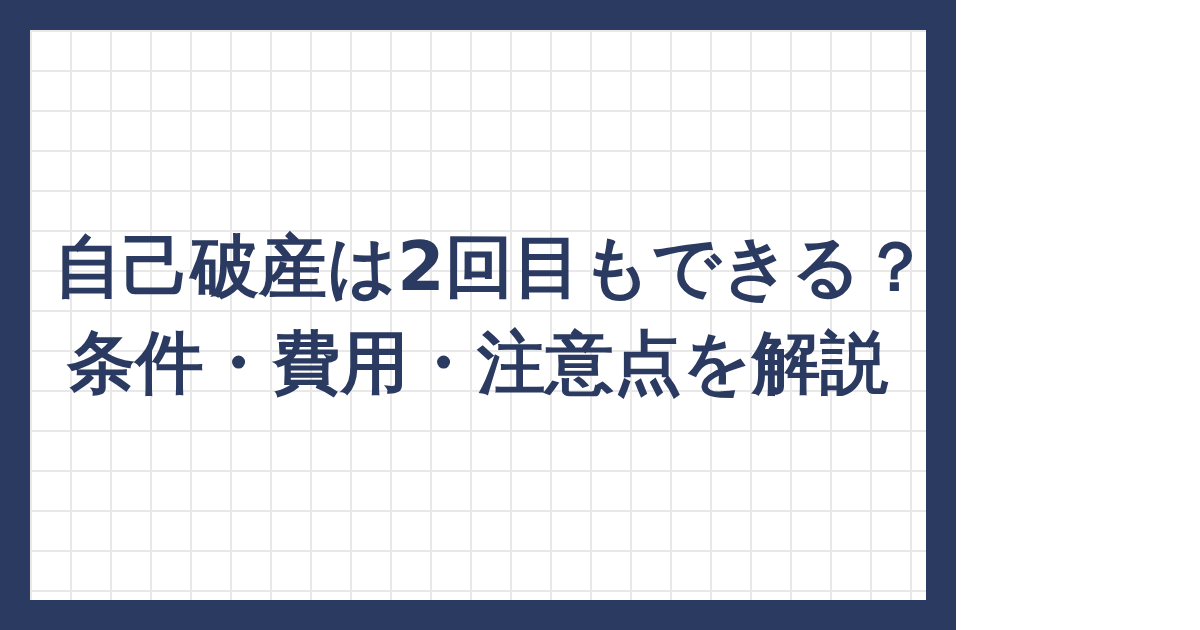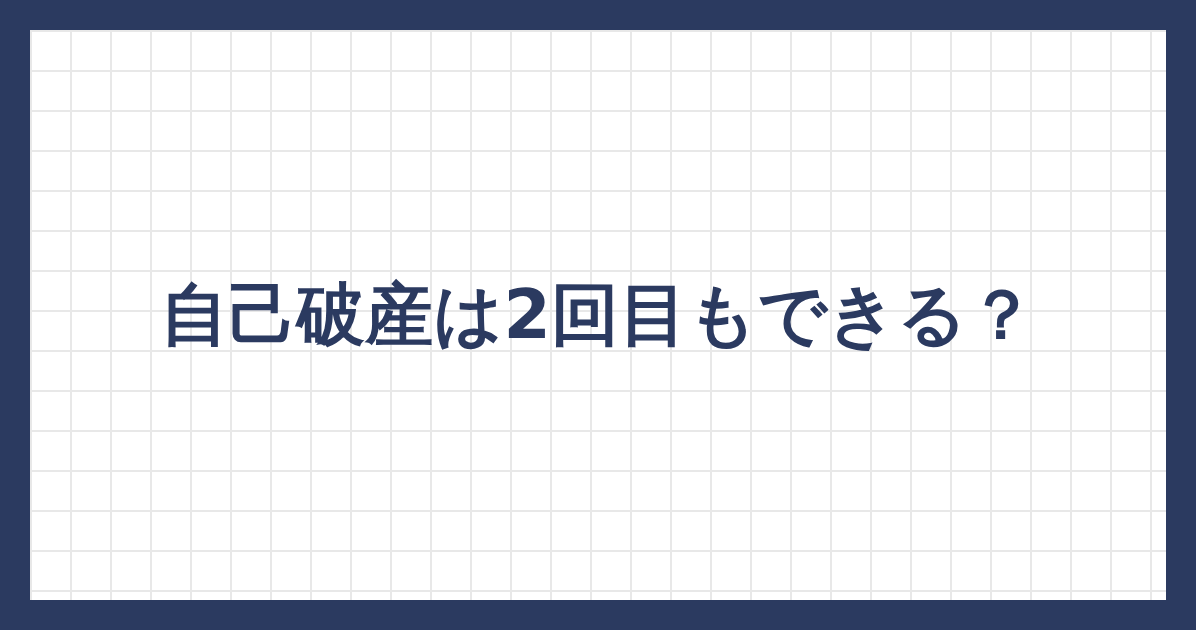--- a/index.html
+++ b/index.html
@@ -9,21 +9,21 @@
     background: #ffffff;
   }
 
   body {
     font-family: "Liberation Sans", "DejaVu Sans", sans-serif;
   }
 
   
   .ogp-card {
     position: relative;
-    width: 1196px;
+    width: 956px;
     height: 630px;
     box-sizing: border-box;
     border: 30px solid #2b3a60;
     background: #f0abfc;
     overflow: hidden;
   }
 
   
   .grid-surface {
     position: absolute;
@@ -66,16 +66,17 @@
 <body>
 
 <div class="ogp-card">
 
   <div class="grid-surface"></div>
 
   <div class="headline-block">
 
     <span class="headline-line">自己破産は2回目もできる？</span>
 
+    <span class="headline-line">条件・費用・注意点を解説</span>
 
   </div>
 
 </div>
 
 </body></html>

